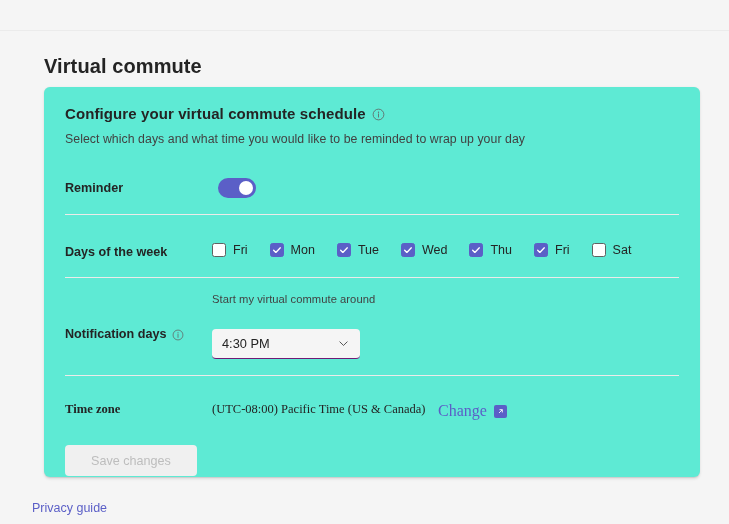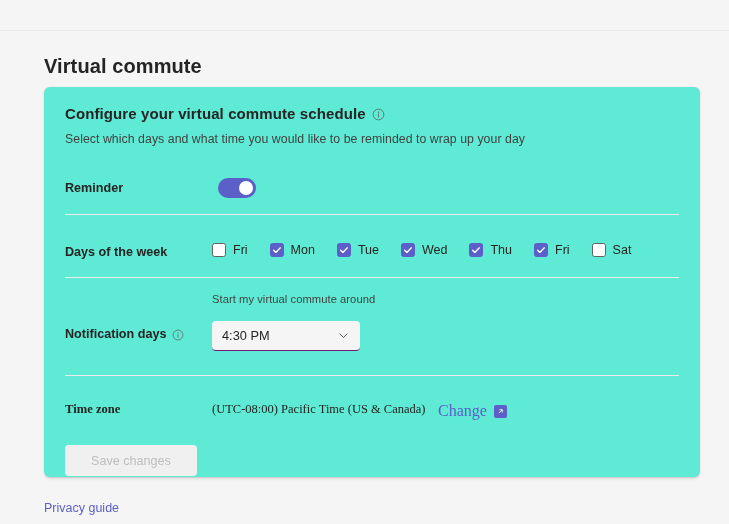--- a/index.html
+++ b/index.html
@@ -191,21 +191,21 @@
   .row-time { top: 206px; height: 80px; }
   .row-time .row-label { top: 34px; }
   .time-wrap {
     position: absolute;
     left: 147px;
     top: 0;
   }
   .field-label {
     font-size: 11.2px;
     color: #424242;
-    margin-bottom: 16px;
+    margin-bottom: 24px;
     letter-spacing: 0.05px;
   }
   .dropdown {
     width: 148px;
     height: 30px;
     background: #F5F5F5;
     border-radius: 4px;
     border-bottom: 1px solid #701a75;
     box-sizing: border-box;
     display: flex;
@@ -272,21 +272,21 @@
     border: none;
     color: #BDBDBD;
     font-size: 12.6px;
     font-family: "Liberation Sans", sans-serif;
     font-weight: normal;
     cursor: default;
   }
 
   .privacy {
     position: absolute;
-    left: 44px;
+    left: 32px;
     top: 470px;
     font-size: 12.5px;
     color: #5B5FC7;
     cursor: pointer;
     text-decoration: none;
   }
 </style>
 </head>
 <body>
 

